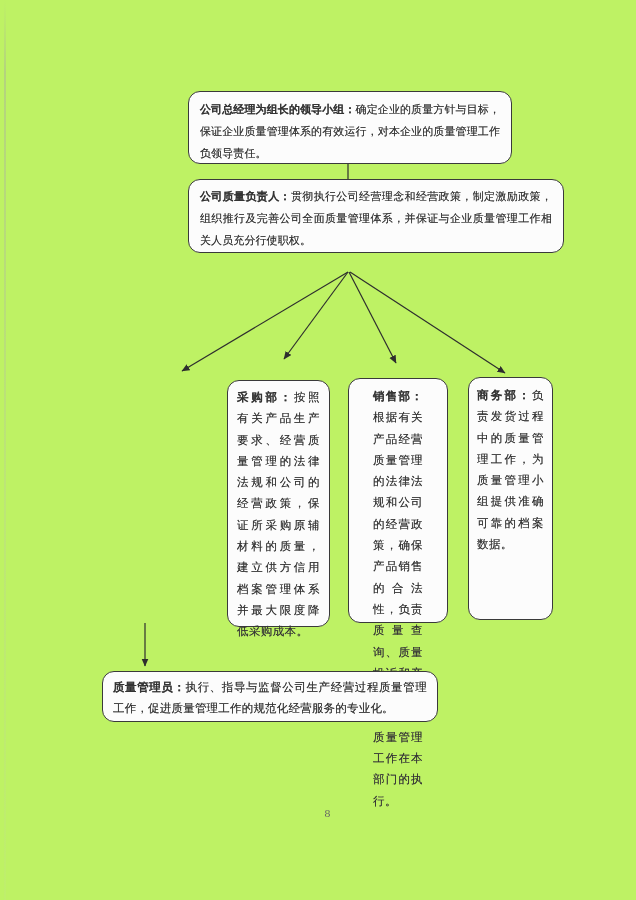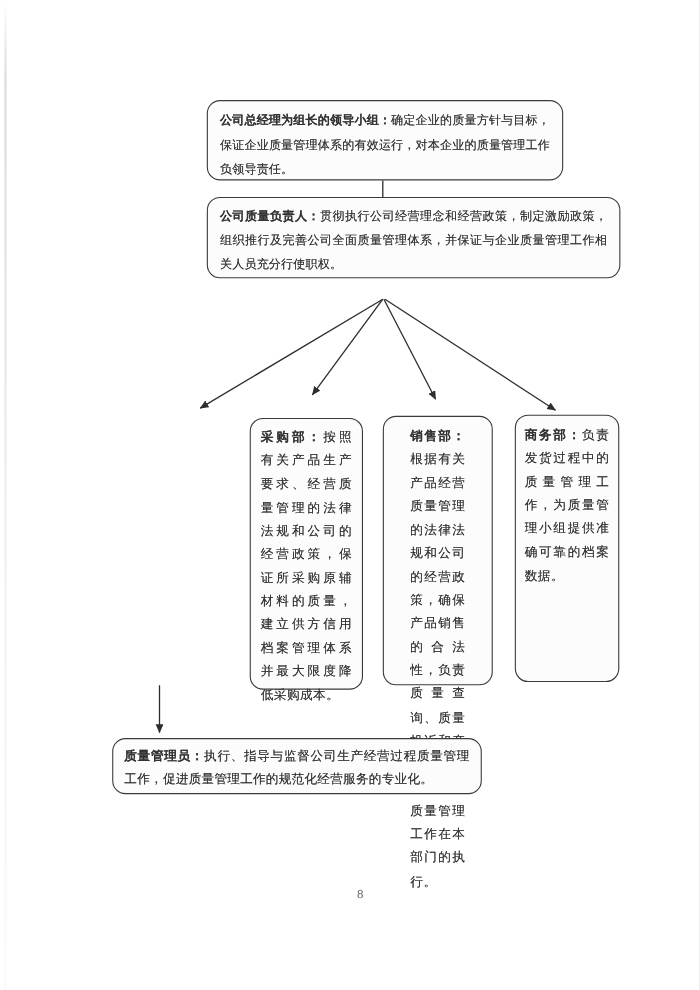--- a/index.html
+++ b/index.html
@@ -1,19 +1,19 @@
 <!DOCTYPE html>
 <html><head>
 <meta charset="utf-8">
 <style>
   html,body{margin:0;padding:0;background:#e9e9e9;}
   #page{
     position:relative;
     width:636px;height:900px;
-    background:#ffffff;
+    background:#bef264;
     font-family:"DejaVu Serif","Liberation Serif",serif;
     color:#333;
     overflow:hidden;
     outline:1px solid #e6e6e6;
     filter:blur(0.3px);
   }
   .scan-edge-left{
     position:absolute;left:4px;top:0;width:2px;height:100%;
     background:linear-gradient(to bottom,
       rgba(190,190,190,0) 0%,
@@ -36,21 +36,21 @@
   .bt{font-weight:bold;}
   
   .wide p{font-size:11px;line-height:22px;letter-spacing:.1px;}
   #box-top{left:188px;top:91px;width:324px;height:73px;padding:7px 11px;}
   #box-qd{left:188px;top:179px;width:376px;height:74px;padding:6px 11px;}
   
   .col p{font-size:11.5px;line-height:21.3px;letter-spacing:.4px;}
   #box-prod{left:105px;top:375px;width:103px;height:248px;padding:7px 9px;}
   #box-purch{left:227px;top:380px;width:103px;height:247px;padding:6px 9px;}
   #box-sales{left:348px;top:378px;width:100px;height:245px;padding:7px 24px;}
-  #box-comm{left:468px;top:377px;width:95px;height:243px;padding:7px 8px;}
+  #box-comm{left:468px;top:377px;width:85px;height:243px;padding:7px 8px;}
   
   #box-qa{left:102px;top:671px;width:336px;height:51px;padding:5px 10px;}
   #box-qa p{font-size:11.5px;line-height:20.5px;letter-spacing:.2px;}
   #arrows{position:absolute;left:0;top:0;pointer-events:none;}
   #page-number{
     position:absolute;left:300px;top:808px;width:55px;
     text-align:center;font-size:10px;color:#666;
     font-family:"DejaVu Serif","Liberation Serif",serif;
   }
 </style>

